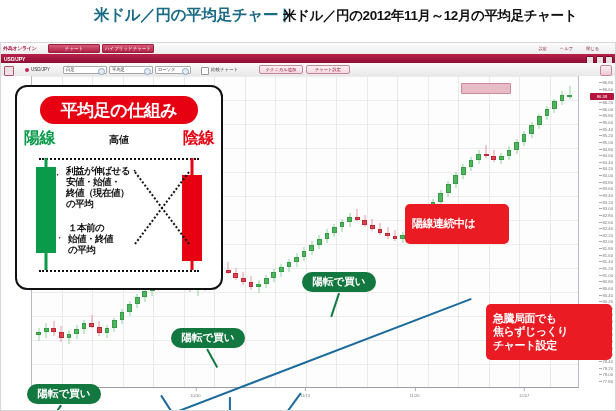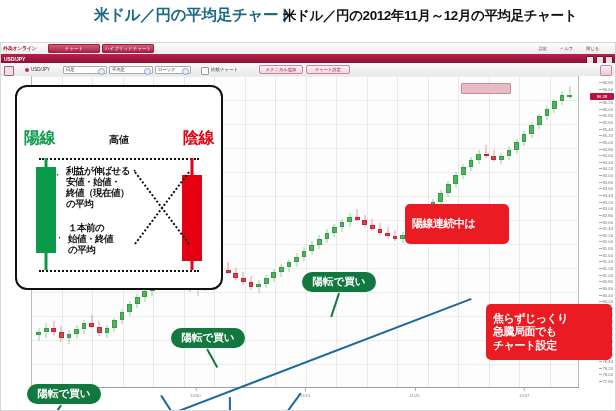--- a/index.html
+++ b/index.html
@@ -703,35 +703,36 @@
 
     <div class="pill pill-green" style="left:26px;top:308px;width:74px;height:20px;font-size:10.5px;">陽転で買い</div>
     <div class="pill pill-green" style="left:170px;top:252px;width:74px;height:20px;font-size:10.5px;">陽転で買い</div>
     <div class="pill pill-green" style="left:301px;top:196px;width:74px;height:20px;font-size:10.5px;">陽転で買い</div>
 
     <div class="redbox" style="left:404px;top:128px;width:104px;height:40px;font-size:11px;letter-spacing:-0.5px;">
       <span>陽線連続中は</span>
     </div>
 
     <div class="redbox" style="left:485px;top:228px;width:126px;height:56px;font-size:11px;letter-spacing:-0.5px;">
+      <span>急騰局面でも</span>
       <span>焦らずじっくり</span>
-      <span>急騰局面でも</span>
       <span>チャート設定</span>
     </div>
 
   <div class="leader leader-green" style="left: 60px; top: 328px; width: 14.4222px; height: 2.2px; transform: rotate(123.69deg);"></div>
       <div class="leader leader-green" style="left: 206px; top: 272px; width: 20.5913px; height: 2.2px; transform: rotate(60.9454deg);"></div>
       <div class="leader leader-green" style="left: 338px; top: 216px; width: 25.2982px; height: 2.2px; transform: rotate(108.435deg);"></div>
       <div class="leader " style="left: 178px; top: 346px; width: 33.2866px; height: 2.2px; transform: rotate(-122.735deg);"></div>
       <div class="leader " style="left: 229px; top: 346px; width: 26px; height: 2.2px; transform: rotate(-90deg);"></div>
       <div class="leader " style="left: 278px; top: 346px; width: 37.2022px; height: 2.2px; transform: rotate(-53.7462deg);"></div>
       <div class="leader " style="left: 110px; top: 360px; width: 385.544px; height: 2.4px; transform: rotate(-20.9735deg);"></div>
     </div>
 
   <div id="explainer">
+    <div id="explainer-title">平均足の仕組み</div>
 
     <div id="label-yousen">陽線</div>
     <div id="label-insen">陰線</div>
     <div id="label-takane">高値</div>
 
     <div class="dashline" id="dash-top"></div>
     <div class="dashline" id="dash-bottom"></div>
 
     <div class="exp-candle" id="exp-green">
       <div class="exp-wick"></div>

